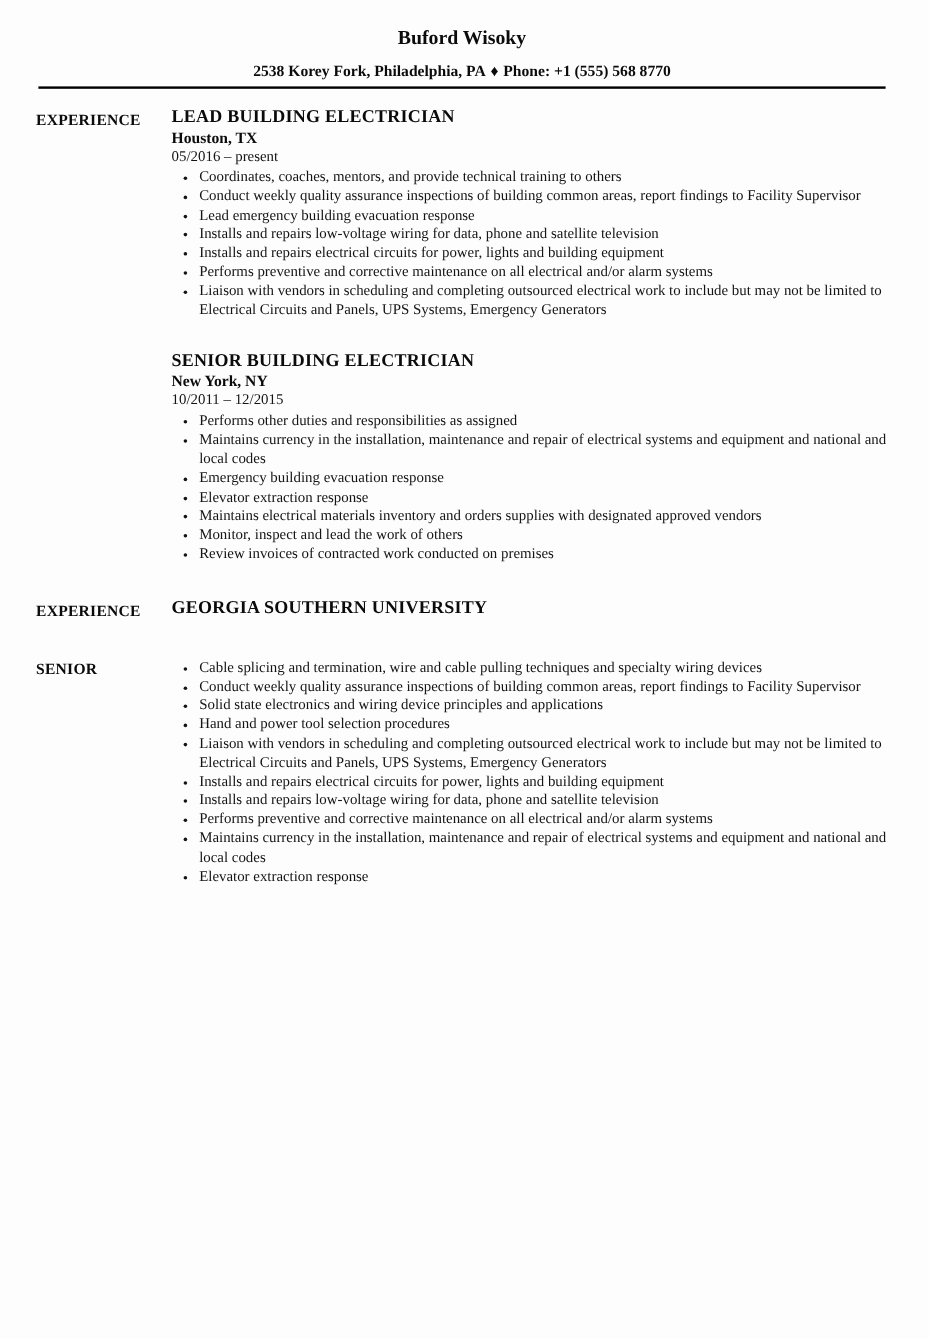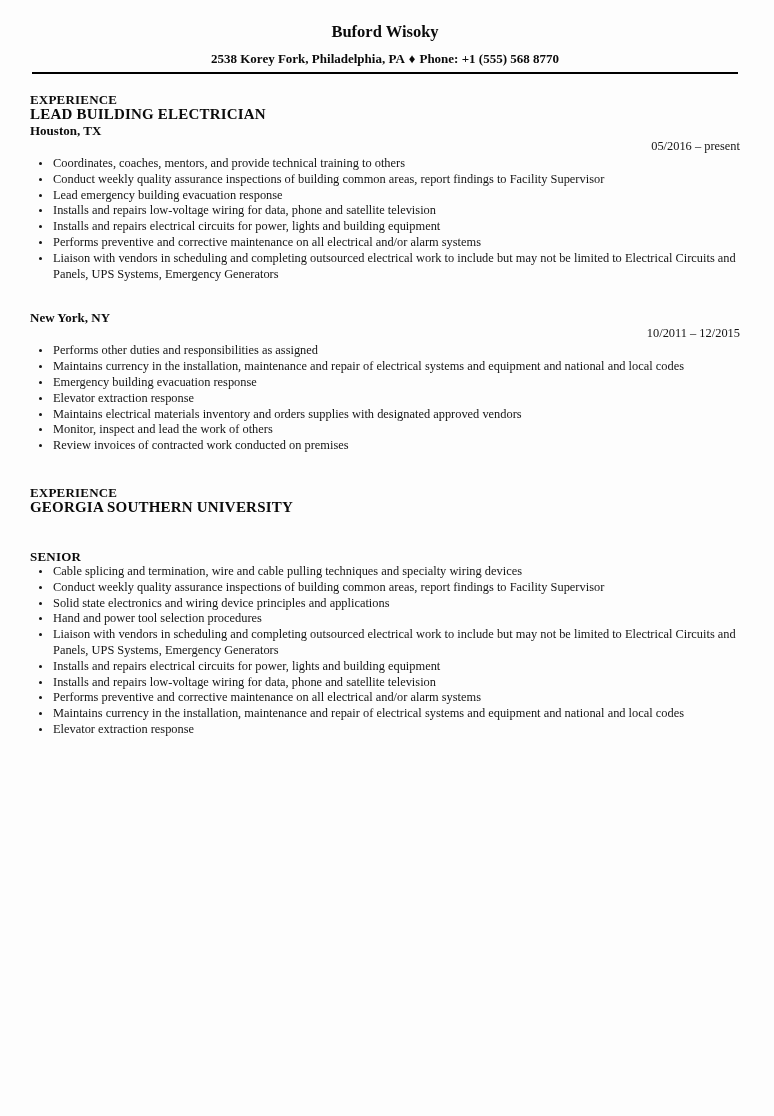--- a/index.html
+++ b/index.html
@@ -34,21 +34,21 @@
     line-height: 16px;
     color: #0b0b0b;
   }
   .contact .sep { padding: 0 4px; }
   .rule {
     border: none;
     border-top: 2px solid #000;
     margin: 0 2px;
   }
   
-  .row { display: flex; align-items: flex-start; flex-direction: column; }
+  .row { display: flex; align-items: flex-start; }
   .row-experience { margin-top: 17px; }
   .row-education { margin-top: 30px; }
   .row-skills { margin-top: 33px; }
   .label {
     flex: none;
     width: 113px;
     font-size: 13px;
     font-weight: bold;
     line-height: 15px;
     padding-top: 1px;
@@ -69,21 +69,20 @@
     font-size: 13px;
     font-weight: bold;
     margin: 1px 0 0 0;
     line-height: 15px;
     color: #0b0b0b;
   }
   .job-dates {
     font-size: 12.4px;
     margin: 1px 0 2px 0;
     line-height: 15px;
-    text-align: right;
   }
   ul.bullets {
     margin: 0;
     padding: 0 0 0 22px;
     list-style: disc;
     font-family: Liberation Serif, serif;
   }
   ul.bullets li {
     font-size: 12.4px;
     line-height: 15.8px;
@@ -117,20 +116,21 @@
             <li>Conduct weekly quality assurance inspections of building common areas, report findings to Facility Supervisor</li>
             <li>Lead emergency building evacuation response</li>
             <li>Installs and repairs low-voltage wiring for data, phone and satellite television</li>
             <li>Installs and repairs electrical circuits for power, lights and building equipment</li>
             <li>Performs preventive and corrective maintenance on all electrical and/or alarm systems</li>
             <li>Liaison with vendors in scheduling and completing outsourced electrical work to include but may not be limited to Electrical Circuits and Panels, UPS Systems, Emergency Generators</li>
           </ul>
       </article>
 
       <article class="job">
+        <h2 class="job-title">SENIOR BUILDING ELECTRICIAN</h2>
         <h3 class="job-location">New York, NY</h3>
         <div class="job-dates">10/2011 – 12/2015</div>
         <ul class="bullets">
 
         <li>Performs other duties and responsibilities as assigned</li>
             <li>Maintains currency in the installation, maintenance and repair of electrical systems and equipment and national and local codes</li>
             <li>Emergency building evacuation response</li>
             <li>Elevator extraction response</li>
             <li>Maintains electrical materials inventory and orders supplies with designated approved vendors</li>
             <li>Monitor, inspect and lead the work of others</li>

